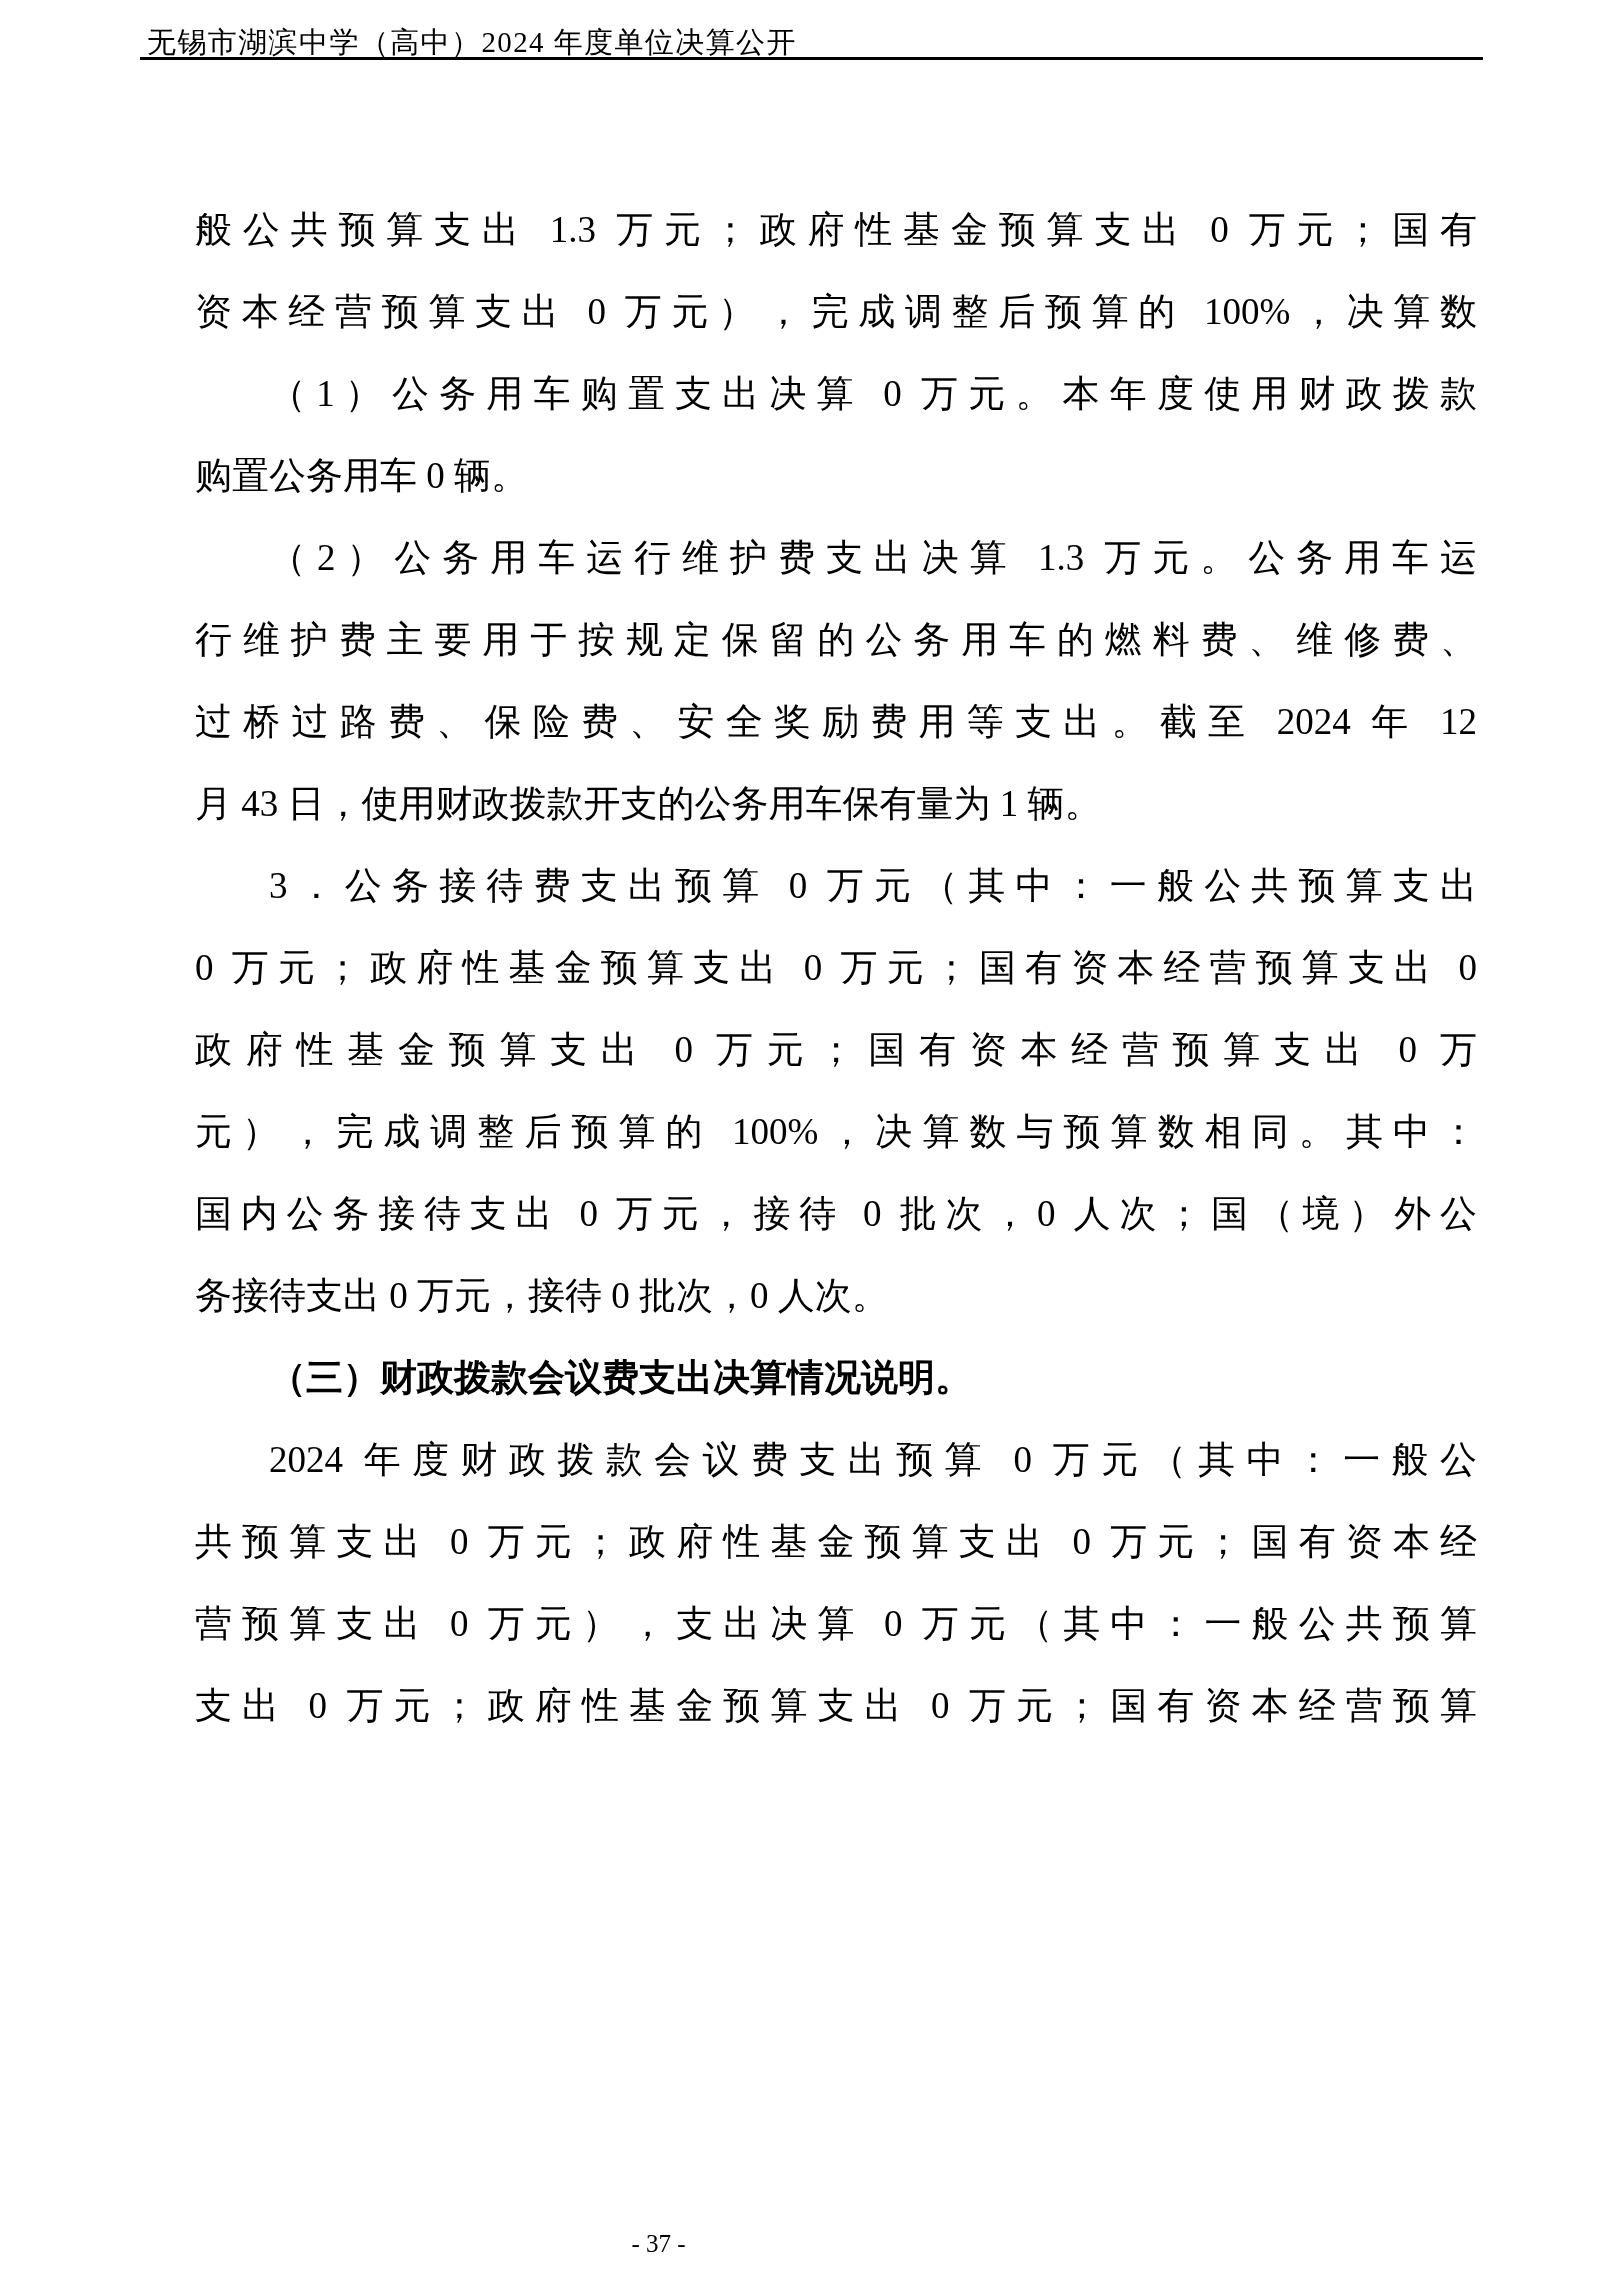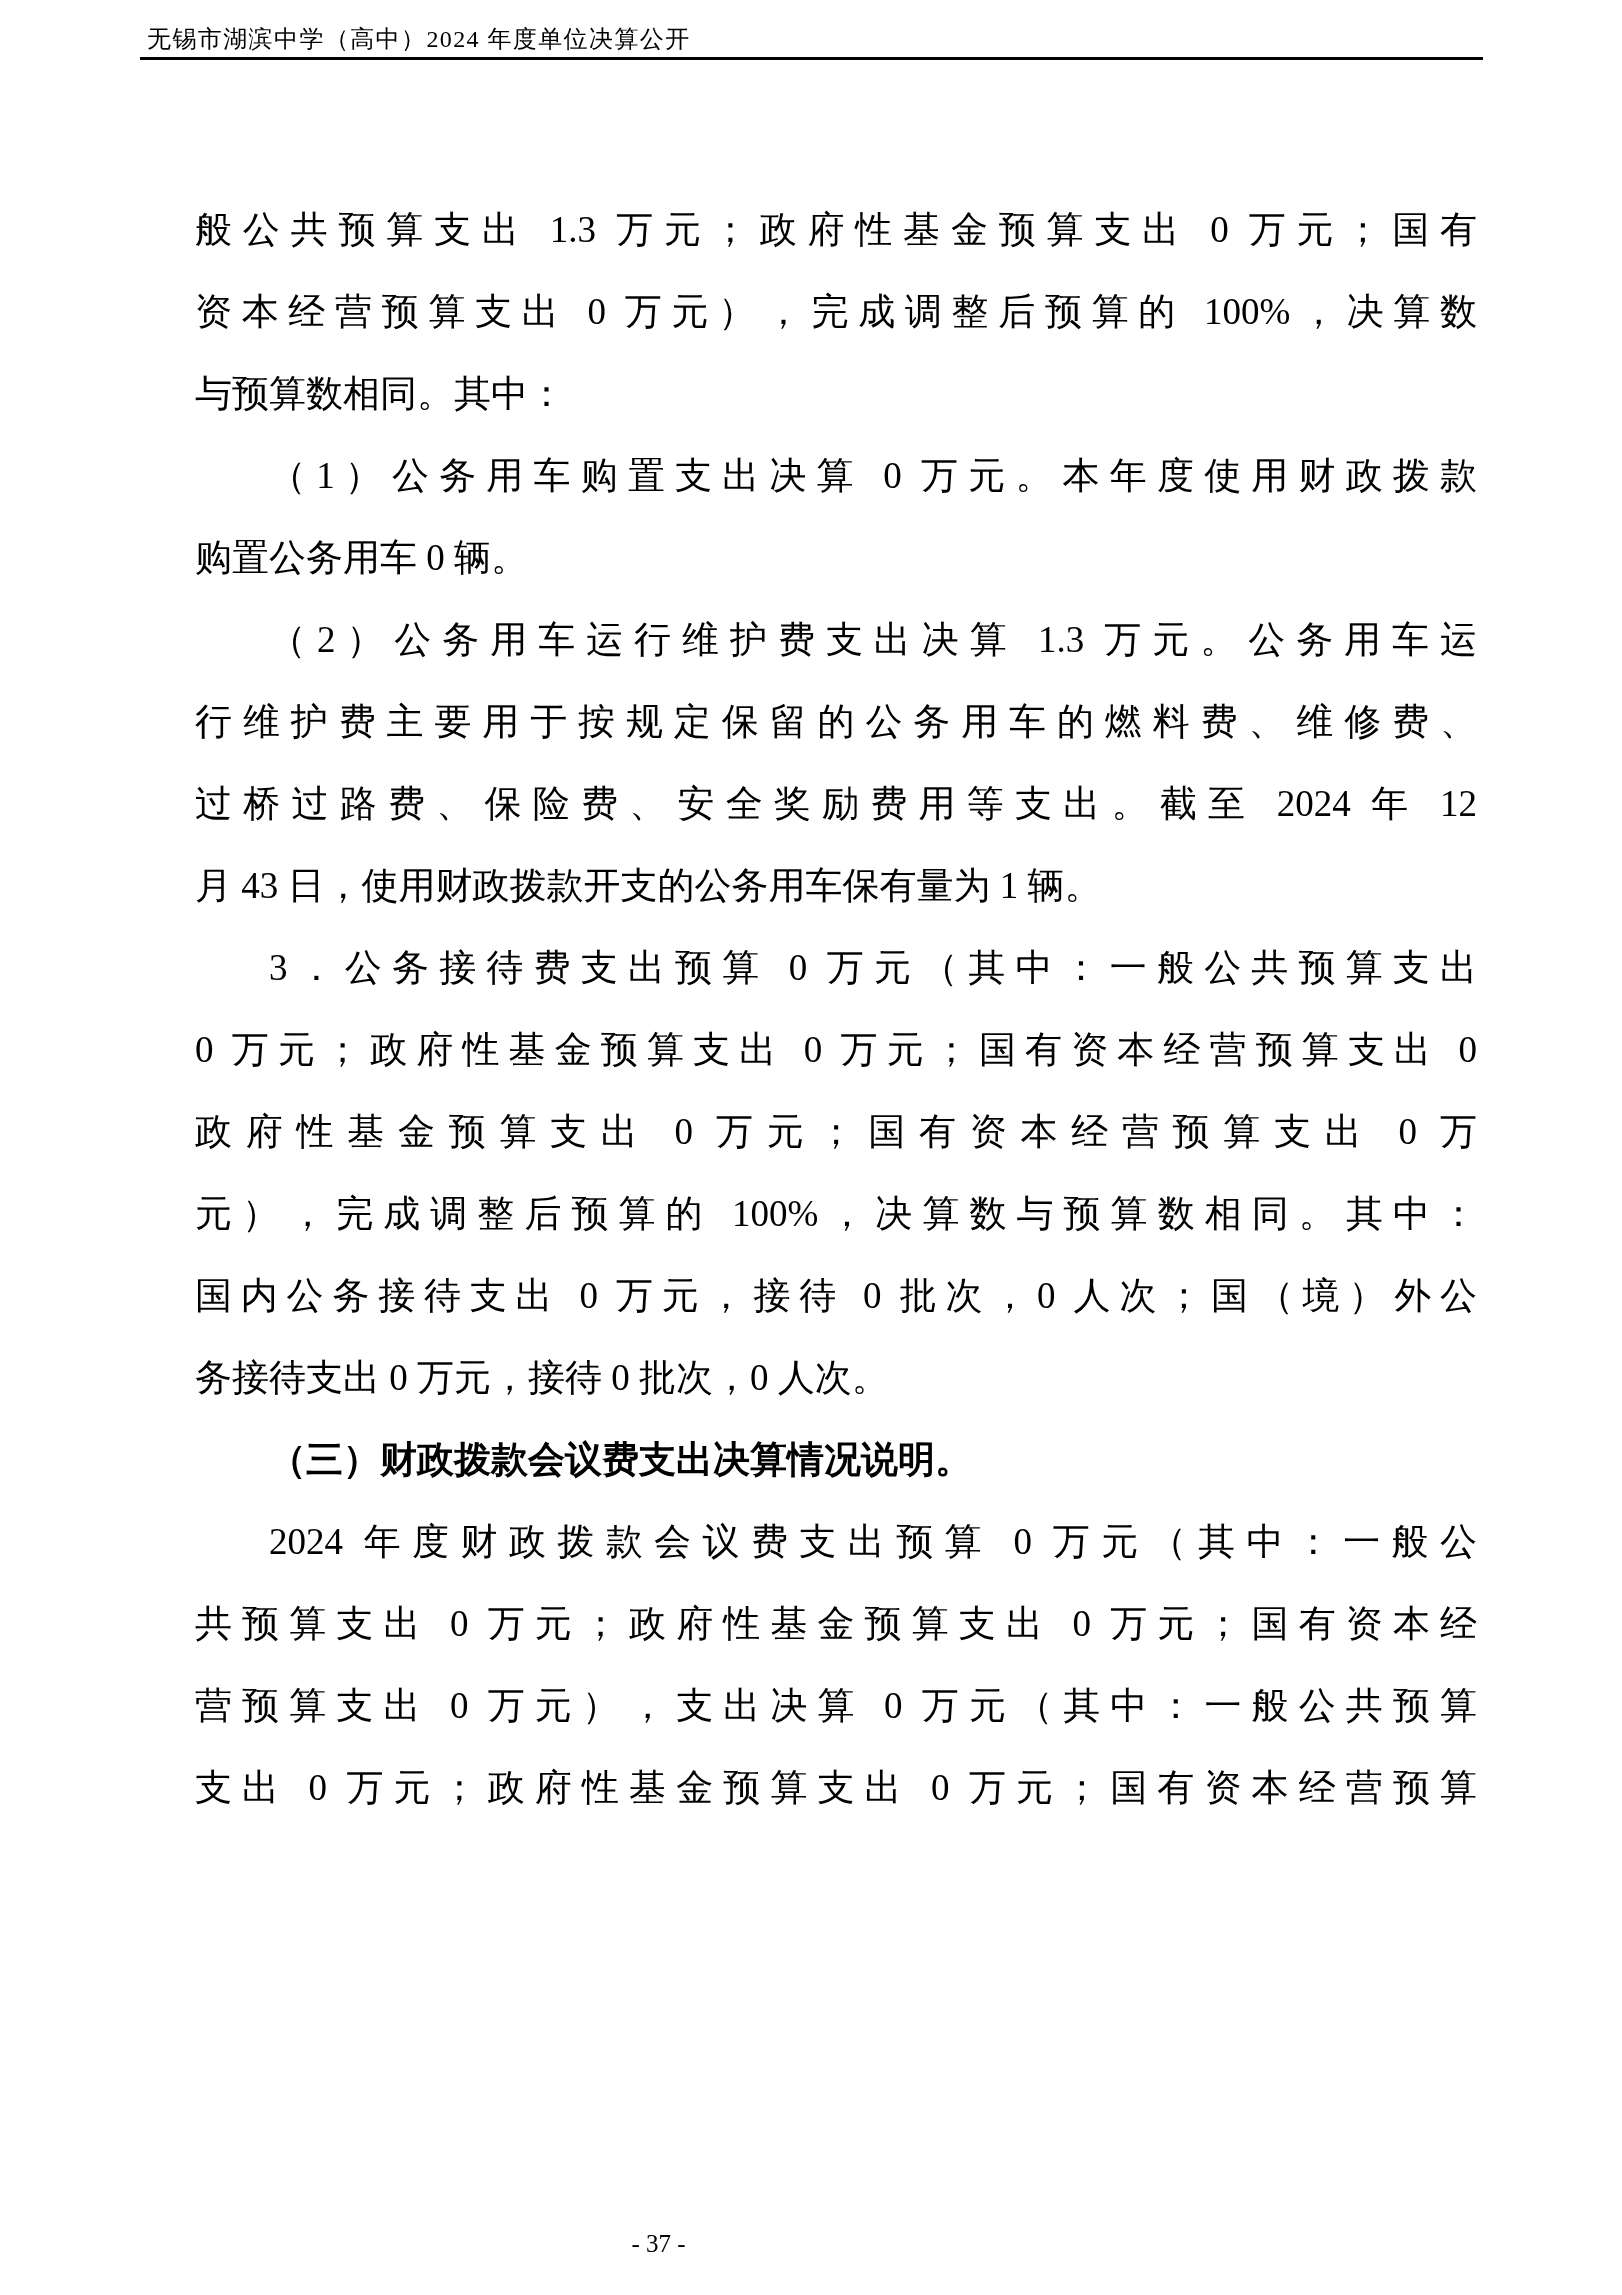--- a/index.html
+++ b/index.html
@@ -9,21 +9,21 @@
     height: 2295px;
     background: #ffffff;
     color: #000000;
     font-family: "Liberation Serif", "DejaVu Serif", serif;
     overflow: hidden;
   }
   .page-header {
     position: absolute;
     left: 147px;
     top: 23px;
-    font-size: 24px;
+    font-size: 29px;
     letter-spacing: 1.4px;
     white-space: nowrap;
   }
   .header-rule {
     position: absolute;
     left: 140px;
     top: 57px;
     width: 1343px;
     height: 2.7px;
     background: #000000;
@@ -65,21 +65,20 @@
 <body>
 
 <div class="page">
 
   <div class="page-header">无锡市湖滨中学（高中）2024 年度单位决算公开</div>
   <div class="header-rule"></div>
 
   <div class="content">
     <div class="line j">般公共预算支出 1.3 万元；政府性基金预算支出 0 万元；国有</div>
     <div class="line j">资本经营预算支出 0 万元），完成调整后预算的 100%，决算数</div>
-    <div class="line">与预算数相同。其中：</div>
     <div class="line j ind">（1）公务用车购置支出决算 0 万元。本年度使用财政拨款</div>
     <div class="line">购置公务用车 0 辆。</div>
     <div class="line j ind">（2）公务用车运行维护费支出决算 1.3 万元。公务用车运</div>
     <div class="line j">行维护费主要用于按规定保留的公务用车的燃料费、维修费、</div>
     <div class="line j">过桥过路费、保险费、安全奖励费用等支出。截至 2024 年 12</div>
     <div class="line">月 43 日，使用财政拨款开支的公务用车保有量为 1 辆。</div>
     <div class="line j ind">3．公务接待费支出预算 0 万元（其中：一般公共预算支出</div>
     <div class="line j">0 万元；政府性基金预算支出 0 万元；国有资本经营预算支出 0</div>
     <div class="line j">政府性基金预算支出 0 万元；国有资本经营预算支出 0 万</div>
     <div class="line j">元），完成调整后预算的 100%，决算数与预算数相同。其中：</div>

